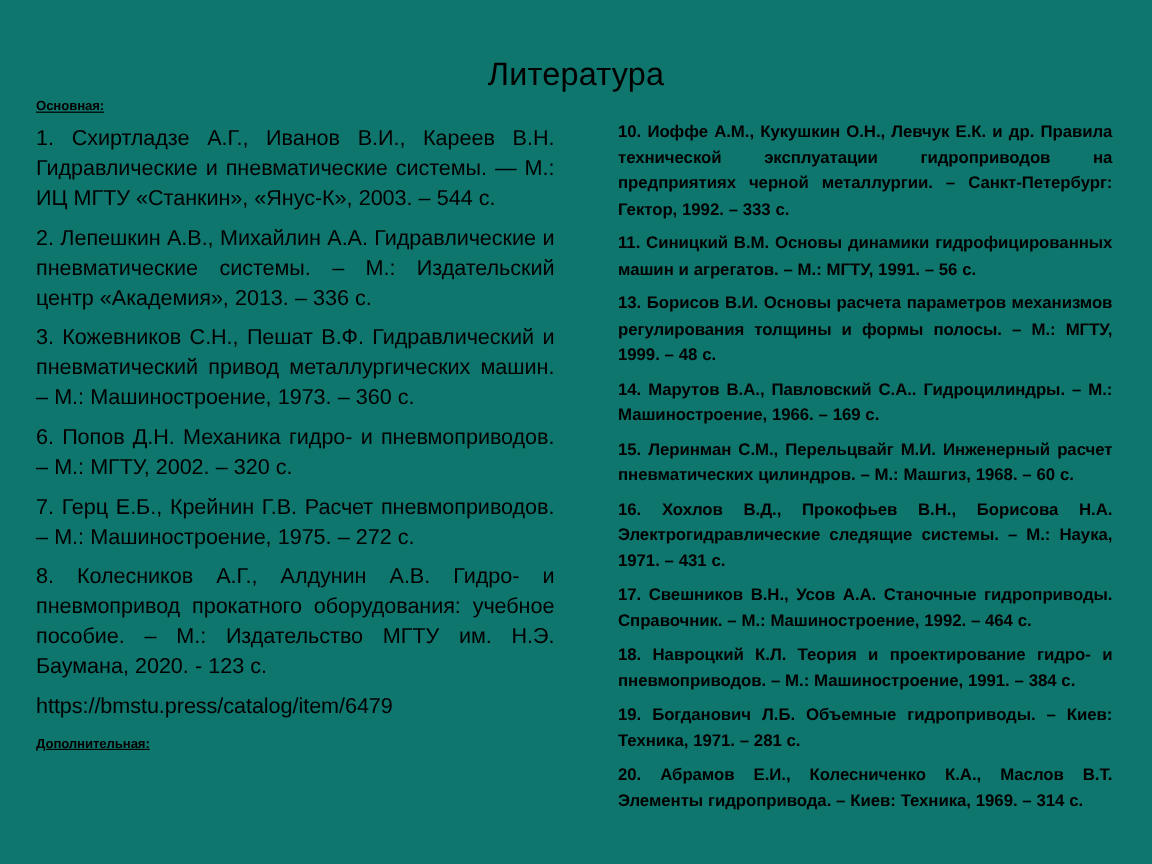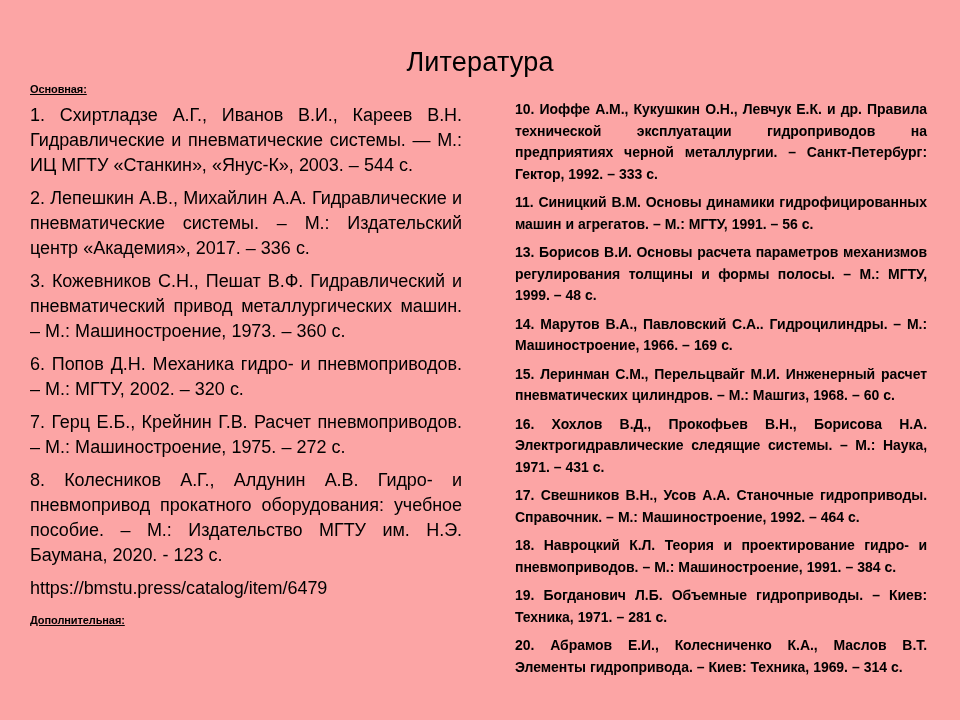--- a/index.html
+++ b/index.html
@@ -5,21 +5,21 @@
 <style>
   html, body {
     margin: 0;
     padding: 0;
     background: #ffffff;
   }
   .slide {
     position: relative;
     width: 960px;
     height: 720px;
-    background: #fca5a5;
+    background: #0f766e;
     overflow: hidden;
     font-family: "Liberation Sans", "DejaVu Sans", sans-serif;
     color: #000000;
     -webkit-font-smoothing: antialiased;
   }
 
   
   .slide-title {
     position: absolute;
     left: 0;
@@ -92,21 +92,21 @@
 
 <div class="slide">
 
   <h1 class="slide-title">Литература</h1>
 
   <div class="col col-left">
 
     <div class="section-head">Основная:</div>
 
     <p class="ref">1. Схиртладзе А.Г., Иванов В.И., Кареев В.Н. Гидравлические и пневматические системы. — М.: ИЦ МГТУ «Станкин», «Янус-К», 2003. – 544 с.</p>
-    <p class="ref">2. Лепешкин А.В., Михайлин А.А. Гидравлические и пневматические системы. – М.: Издательский центр «Академия», 2017. – 336 с.</p>
+    <p class="ref">2. Лепешкин А.В., Михайлин А.А. Гидравлические и пневматические системы. – М.: Издательский центр «Академия», 2013. – 336 с.</p>
     <p class="ref">3. Кожевников С.Н., Пешат В.Ф. Гидравлический и пневматический привод металлургических машин. – М.: Машиностроение, 1973. – 360 с.</p>
     <p class="ref">6.  Попов Д.Н. Механика гидро- и пневмоприводов. – М.: МГТУ, 2002.  – 320 с.</p>
     <p class="ref">7. Герц Е.Б., Крейнин Г.В. Расчет пневмоприводов. – М.: Машиностроение, 1975. – 272 с.</p>
     <p class="ref">8. Колесников А.Г., Алдунин А.В. Гидро- и пневмопривод прокатного оборудования: учебное пособие. – М.: Издательство МГТУ им. Н.Э. Баумана, 2020. - 123 с.</p>
 
     <p class="ref url-line">https://bmstu.press/catalog/item/6479</p>
 
     <div class="section-head secondary">Дополнительная:</div>
 
   </div>

